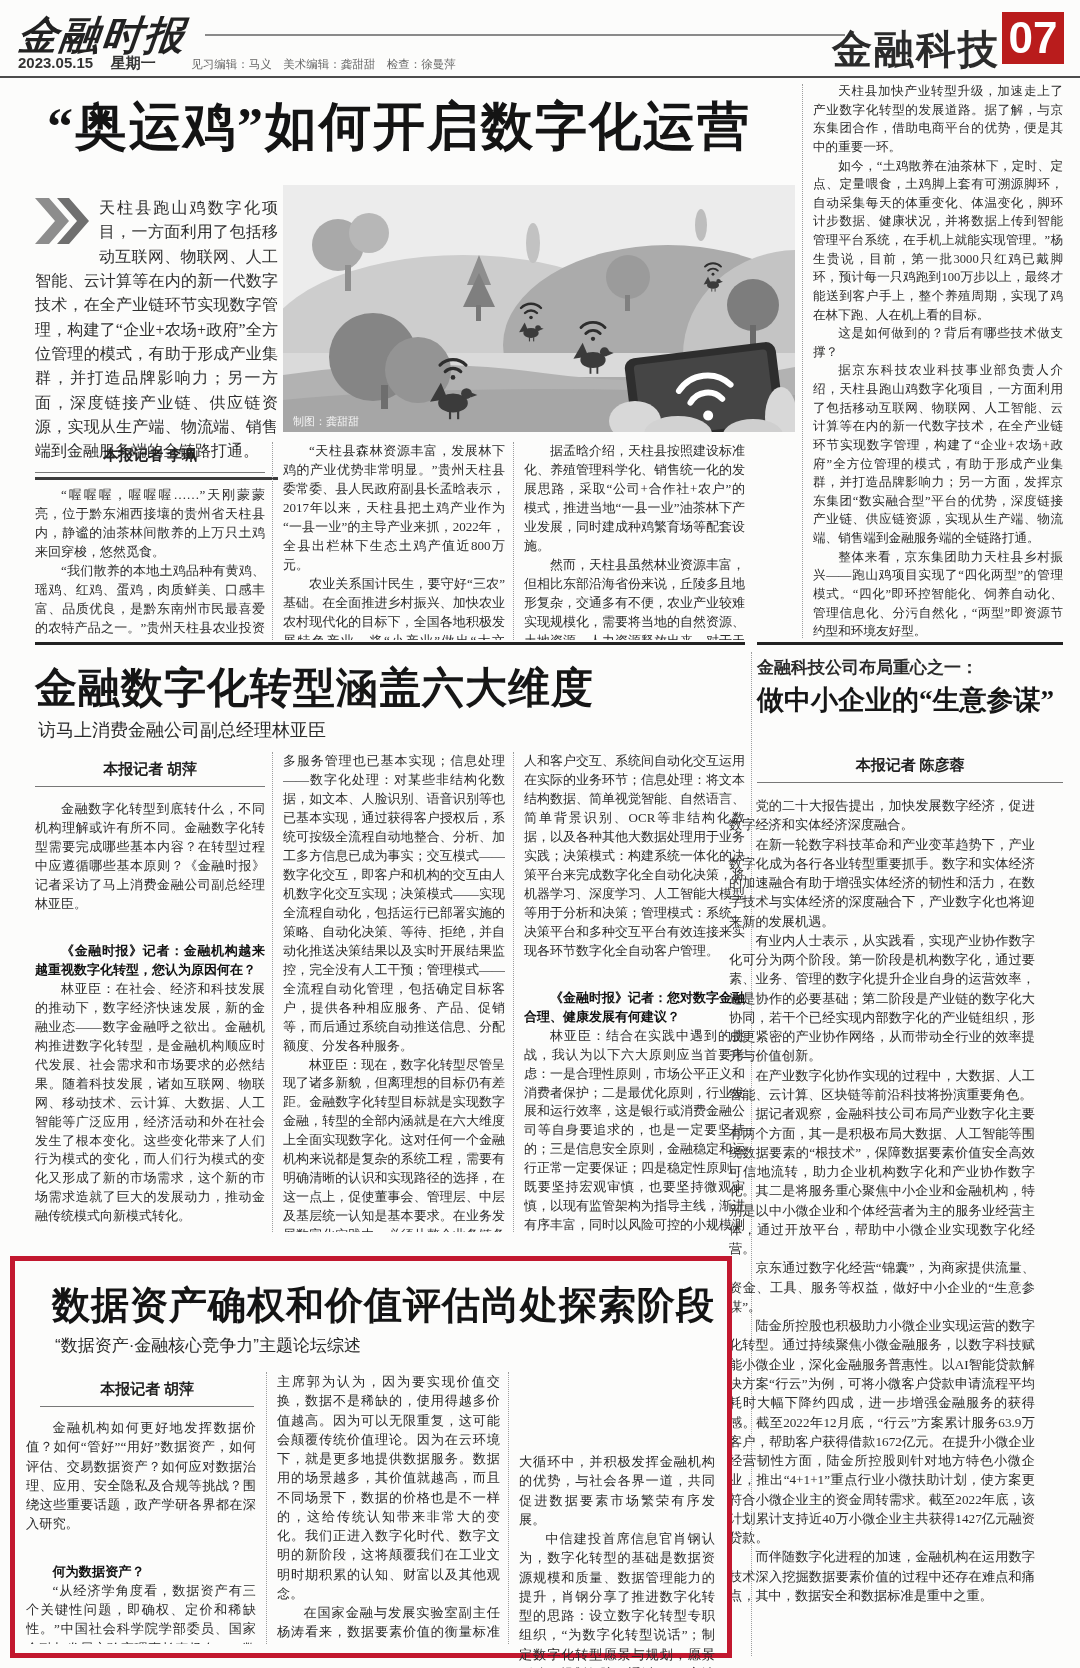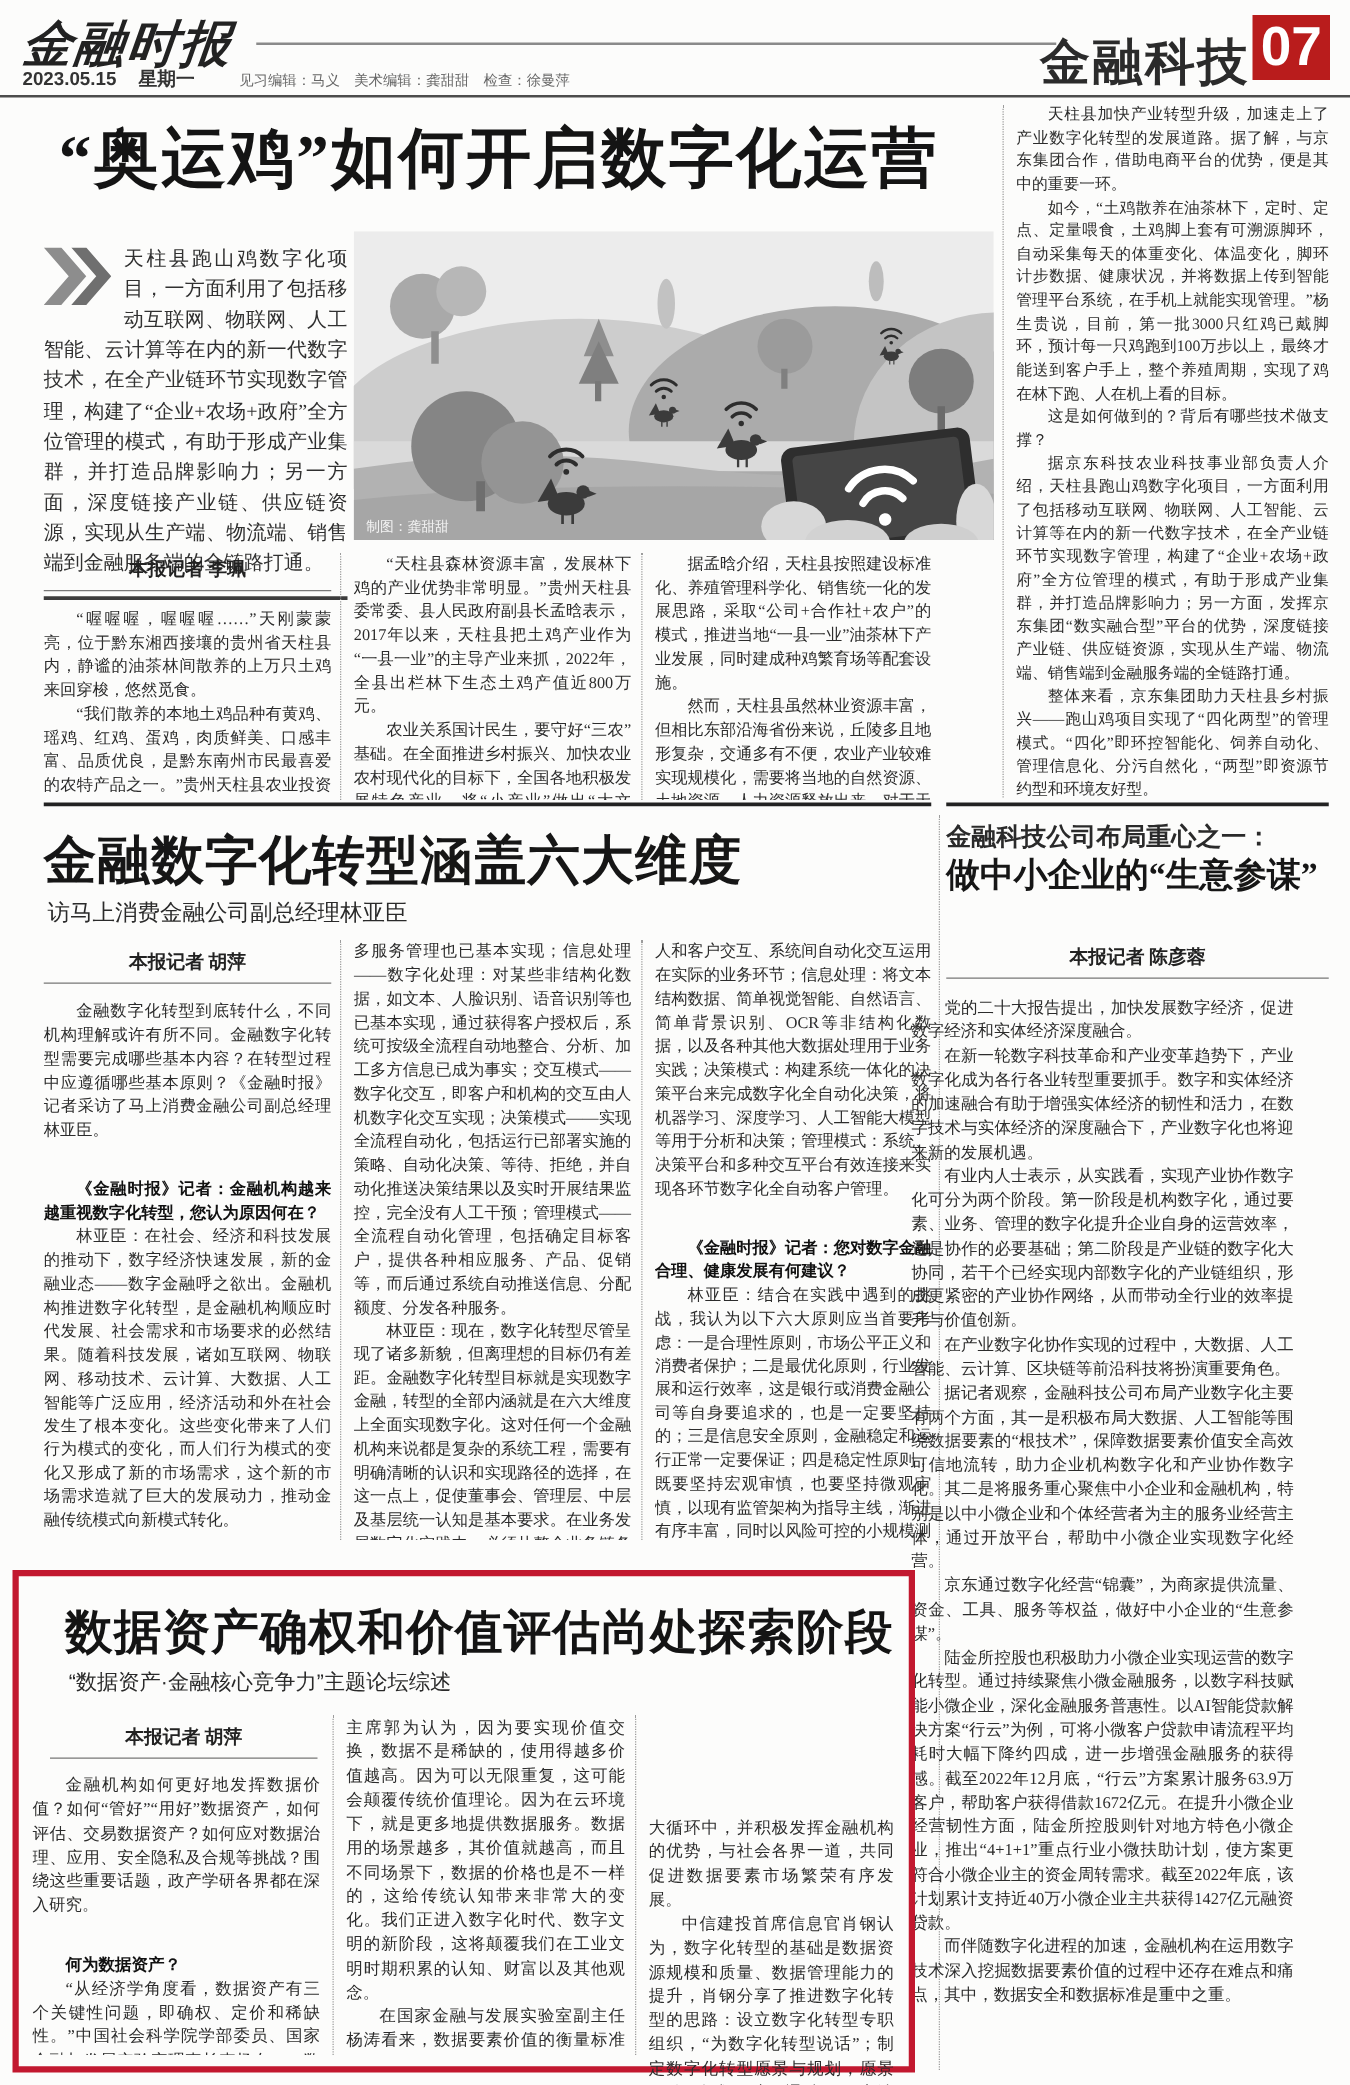--- a/index.html
+++ b/index.html
@@ -15,21 +15,21 @@
   .dateline .eds{font-size:11.5px;color:#666;margin-left:18px;}
   .section-title{font-family:"Liberation Sans","DejaVu Sans",sans-serif;font-size:40px;font-weight:700;color:#2b2b2b;letter-spacing:2px;}
   .pagenum{width:62px;height:52px;background:#b91c1c;color:#fff;font-family:"Liberation Sans","DejaVu Sans",sans-serif;
            font-size:44px;font-weight:700;text-align:center;line-height:52px;}
   .head-rule{height:2px;background:#4c4c4c;}
   
   .hl-top{font-size:52px;font-weight:900;color:#141414;letter-spacing:2px;white-space:nowrap;}
   .hl-mid{font-size:42px;font-weight:900;color:#161616;letter-spacing:1px;white-space:nowrap;}
   .hl-right{font-size:27px;font-weight:900;color:#161616;white-space:nowrap;}
   .hl-bottom{font-size:38px;font-weight:900;color:#141414;letter-spacing:1px;white-space:nowrap;}
-  .kicker{font-family:Liberation Sans, sans-serif;font-size:20px;font-weight:700;color:#2a2a2a;}
+  .kicker{font-family:Liberation Sans, sans-serif;font-size:17px;font-weight:700;color:#2a2a2a;}
   .subtitle{font-family:"Liberation Sans","DejaVu Sans",sans-serif;font-size:18px;color:#2a2a2a;}
   
   .byline{font-size:15px;font-weight:700;color:#222;text-align:center;border-bottom:1.5px solid #777;padding-bottom:7px;}
   
   .lead{font-size:16px;line-height:1.52;text-align:justify;color:#303030;border-bottom:3px solid #3c3c3c;padding-bottom:14px;}
   .chev{float:left;margin:2px 10px 4px 0;}
   
   .col{font-size:13px;line-height:1.46;text-align:justify;overflow:hidden;color:#2c2c2c;}
   .col-s{font-size:12.6px;line-height:1.48;}
   .para{margin:0;text-indent:2em;}

